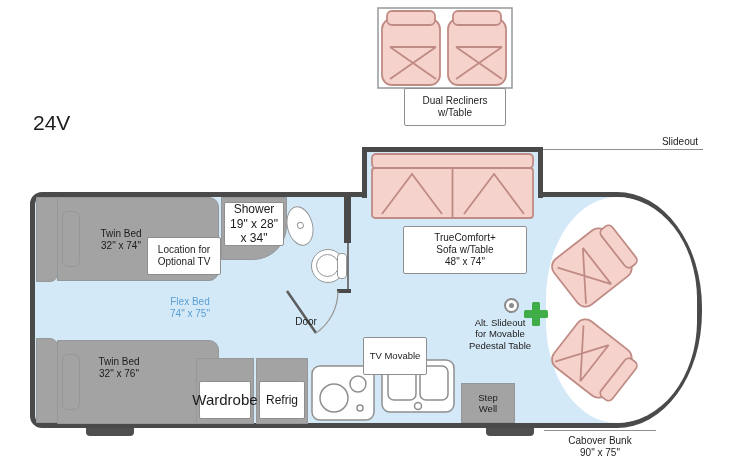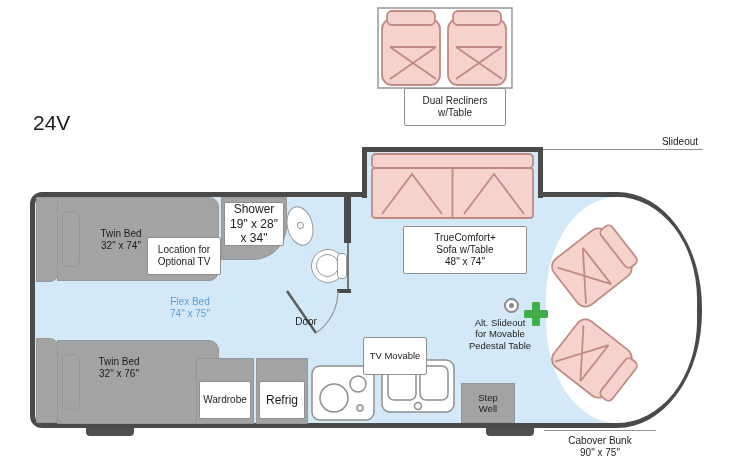--- a/index.html
+++ b/index.html
@@ -98,21 +98,21 @@
       <rect x="2" y="2" width="161" height="14" rx="4"></rect>
       <rect x="2" y="16" width="161" height="50" rx="3"></rect>
       <path d="M82.5 16 V66 M12 62 L42 22 L72 62 M94 62 L124 22 L154 62" fill="none"></path>
     </g>
   </svg>
   <div class="abs lbl boxlbl" style="left:403px;top:226px;width:124px;height:48px;z-index:5">TrueComfort+
 Sofa w/Table
 48" x 74"</div>
 
   <div class="abs unit" style="left:196px;top:358px;width:58px;height:66px;z-index:2"></div>
-  <div class="abs lbl boxlbl" style="left:199px;top:381px;width:52px;height:18px;font-size:10px;z-index:5">Wardrobe</div>
+  <div class="abs lbl boxlbl" style="left:199px;top:381px;width:52px;height:18px;font-size:15px;z-index:5">Wardrobe</div>
 
   <div class="abs unit" style="left:256px;top:358px;width:52px;height:66px;z-index:2"></div>
   <div class="abs lbl boxlbl" style="left:259px;top:381px;width:46px;height:18px;font-size:12px;z-index:5">Refrig</div>
 
   <svg class="abs" style="left:308px;top:356px;z-index:2" width="152" height="68" viewBox="0 0 152 68">
     <g fill="#ffffff" stroke="#8f8f8f" stroke-width="1.5">
       <g>
         <rect x="4" y="10" width="62" height="54" rx="8"></rect>
         <circle cx="26" cy="42" r="14"></circle>
         <circle cx="50" cy="28" r="8"></circle>

